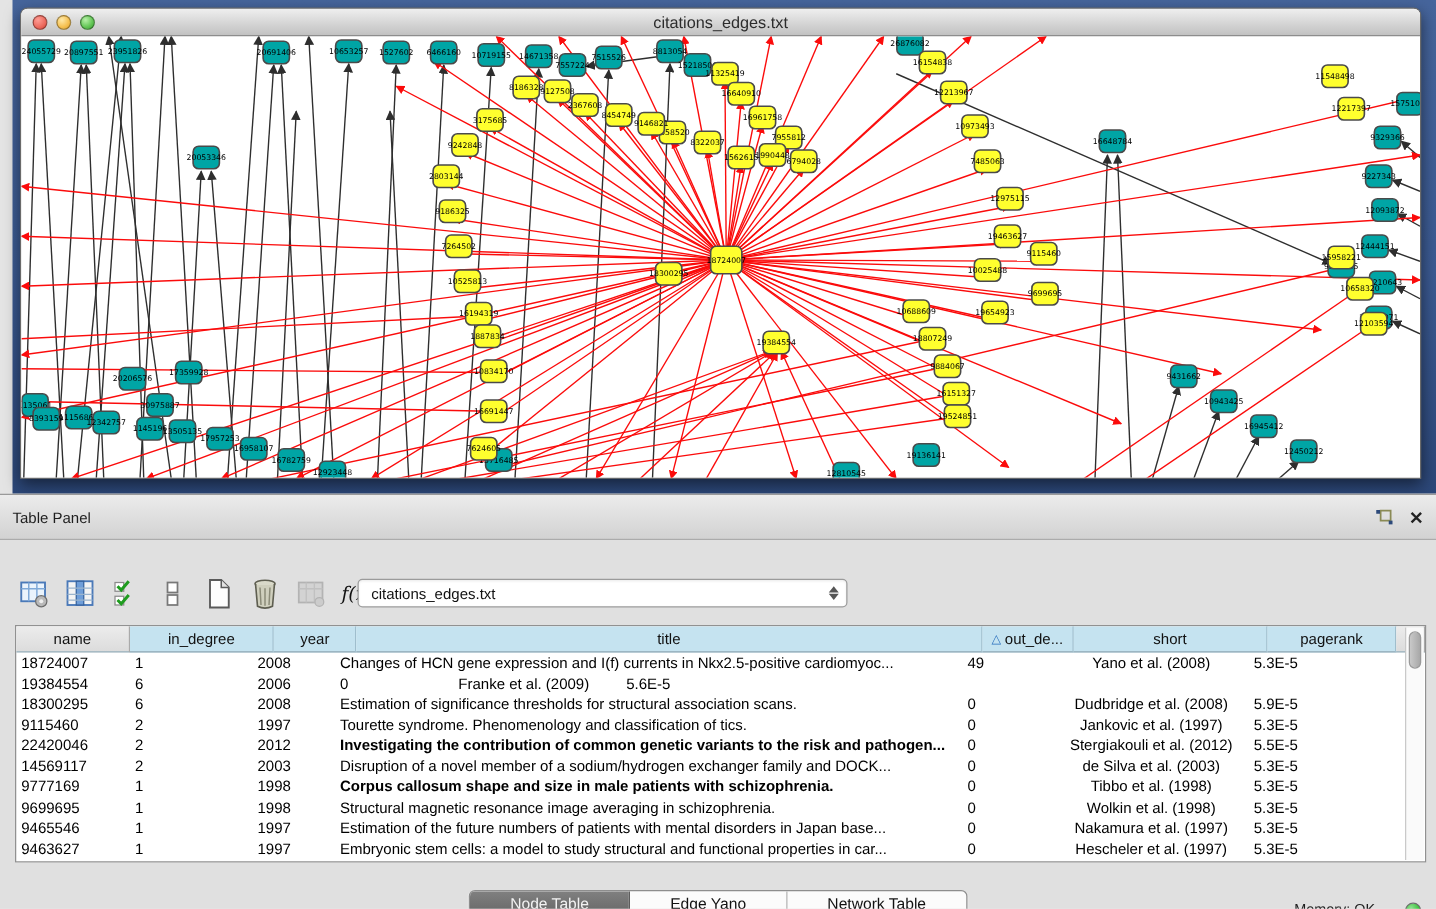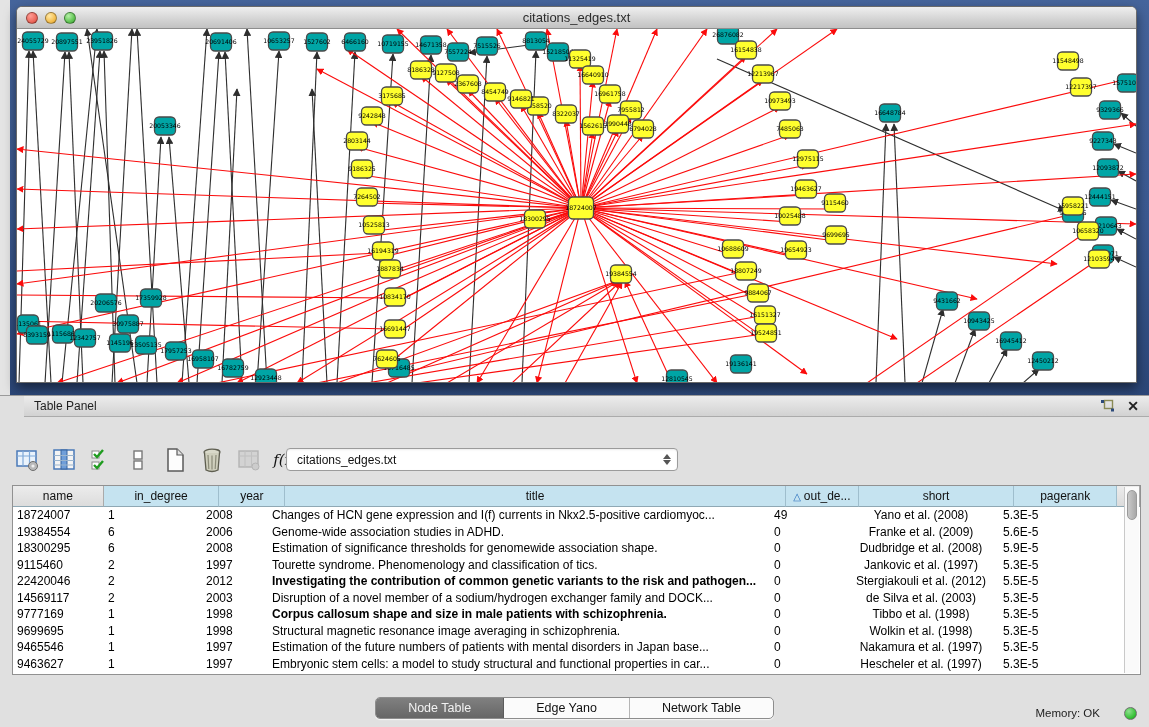--- a/index.html
+++ b/index.html
@@ -20,22 +20,22 @@
   .light { width:12px; height:12px; border-radius:50%; border:1px solid rgba(0,0,0,.35); }
   .light.red { background:radial-gradient(circle at 35% 30%, #ff9d95, #ec6a5e 60%, #d14136); }
   .light.yellow { background:radial-gradient(circle at 35% 30%, #ffe9a8, #f5bf4f 60%, #d89e2b); }
   .light.green { background:radial-gradient(circle at 35% 30%, #b7f0a8, #61c554 60%, #3d9e34); }
   .net-canvas { width:1119px; height:354px; background:#fff; overflow:hidden; }
   #graph-svg text { font-family:"DejaVu Sans", sans-serif; }
 
   
   .table-panel { position:absolute; left:0; top:395px; width:1149px; height:332px;
     background:#e0e0e0; border-top:1px solid #9a9a9a; }
-  .panel-header { height:21px; background:linear-gradient(180deg,#ececec,#d2d2d2);
-    border-bottom:1px solid #ababab; display:flex; align-items:center; padding:0 10px;margin-left:24px; }
+  .panel-header { height:36px; background:linear-gradient(180deg,#ececec,#d2d2d2);
+    border-bottom:1px solid #ababab; display:flex; align-items:center; padding:0 10px; }
   .panel-header .ph-title { font-size:12px; color:#1f1f1f; }
   .ph-right { margin-left:auto; display:flex; align-items:center; gap:12px; }
   .float-icon svg { display:block; }
   .close-icon { font-size:14px; font-weight:bold; color:#222; line-height:1; cursor:default; }
 
   .panel-body { position:relative; height:310px; }
 
   .toolbar { position:absolute; left:14px; top:28px; height:30px; display:flex; align-items:center; gap:11px; }
   .tb-icon { width:26px; height:26px; display:flex; align-items:center; justify-content:center; }
   .fx-icon { font-family:"DejaVu Serif", serif; font-style:italic; font-size:15px; color:#111; }
@@ -706,30 +706,29 @@
                 <div class="td" style="width: 66px;">2008</div>
                 <div class="td" style="width: 502px;">Changes of HCN gene expression and I(f) currents in Nkx2.5-positive cardiomyoc...</div>
                 <div class="td" style="width: 73px;">49</div>
                 <div class="td center" style="width: 156px;">Yano et al. (2008)</div>
                 <div class="td" style="width: 103px;">5.3E-5</div>
               </div>
               <div class="trow">
                 <div class="td" style="width: 91px;">19384554</div>
                 <div class="td" style="width: 98px;">6</div>
                 <div class="td" style="width: 66px;">2006</div>
-                <div class="td" style="width: 502px;">Genome-wide association studies in ADHD.</div>
                 <div class="td" style="width: 73px;">0</div>
                 <div class="td center" style="width: 156px;">Franke et al. (2009)</div>
                 <div class="td" style="width: 103px;">5.6E-5</div>
               </div>
               <div class="trow">
                 <div class="td" style="width: 91px;">18300295</div>
                 <div class="td" style="width: 98px;">6</div>
                 <div class="td" style="width: 66px;">2008</div>
-                <div class="td" style="width: 502px;">Estimation of significance thresholds for genomewide association shape.</div>
+                <div class="td" style="width: 502px;">Estimation of significance thresholds for structural association scans.</div>
                 <div class="td" style="width: 73px;">0</div>
                 <div class="td center" style="width: 156px;">Dudbridge et al. (2008)</div>
                 <div class="td" style="width: 103px;">5.9E-5</div>
               </div>
               <div class="trow">
                 <div class="td" style="width: 91px;">9115460</div>
                 <div class="td" style="width: 98px;">2</div>
                 <div class="td" style="width: 66px;">1997</div>
                 <div class="td" style="width: 502px;">Tourette syndrome. Phenomenology and classification of tics.</div>
                 <div class="td" style="width: 73px;">0</div>

